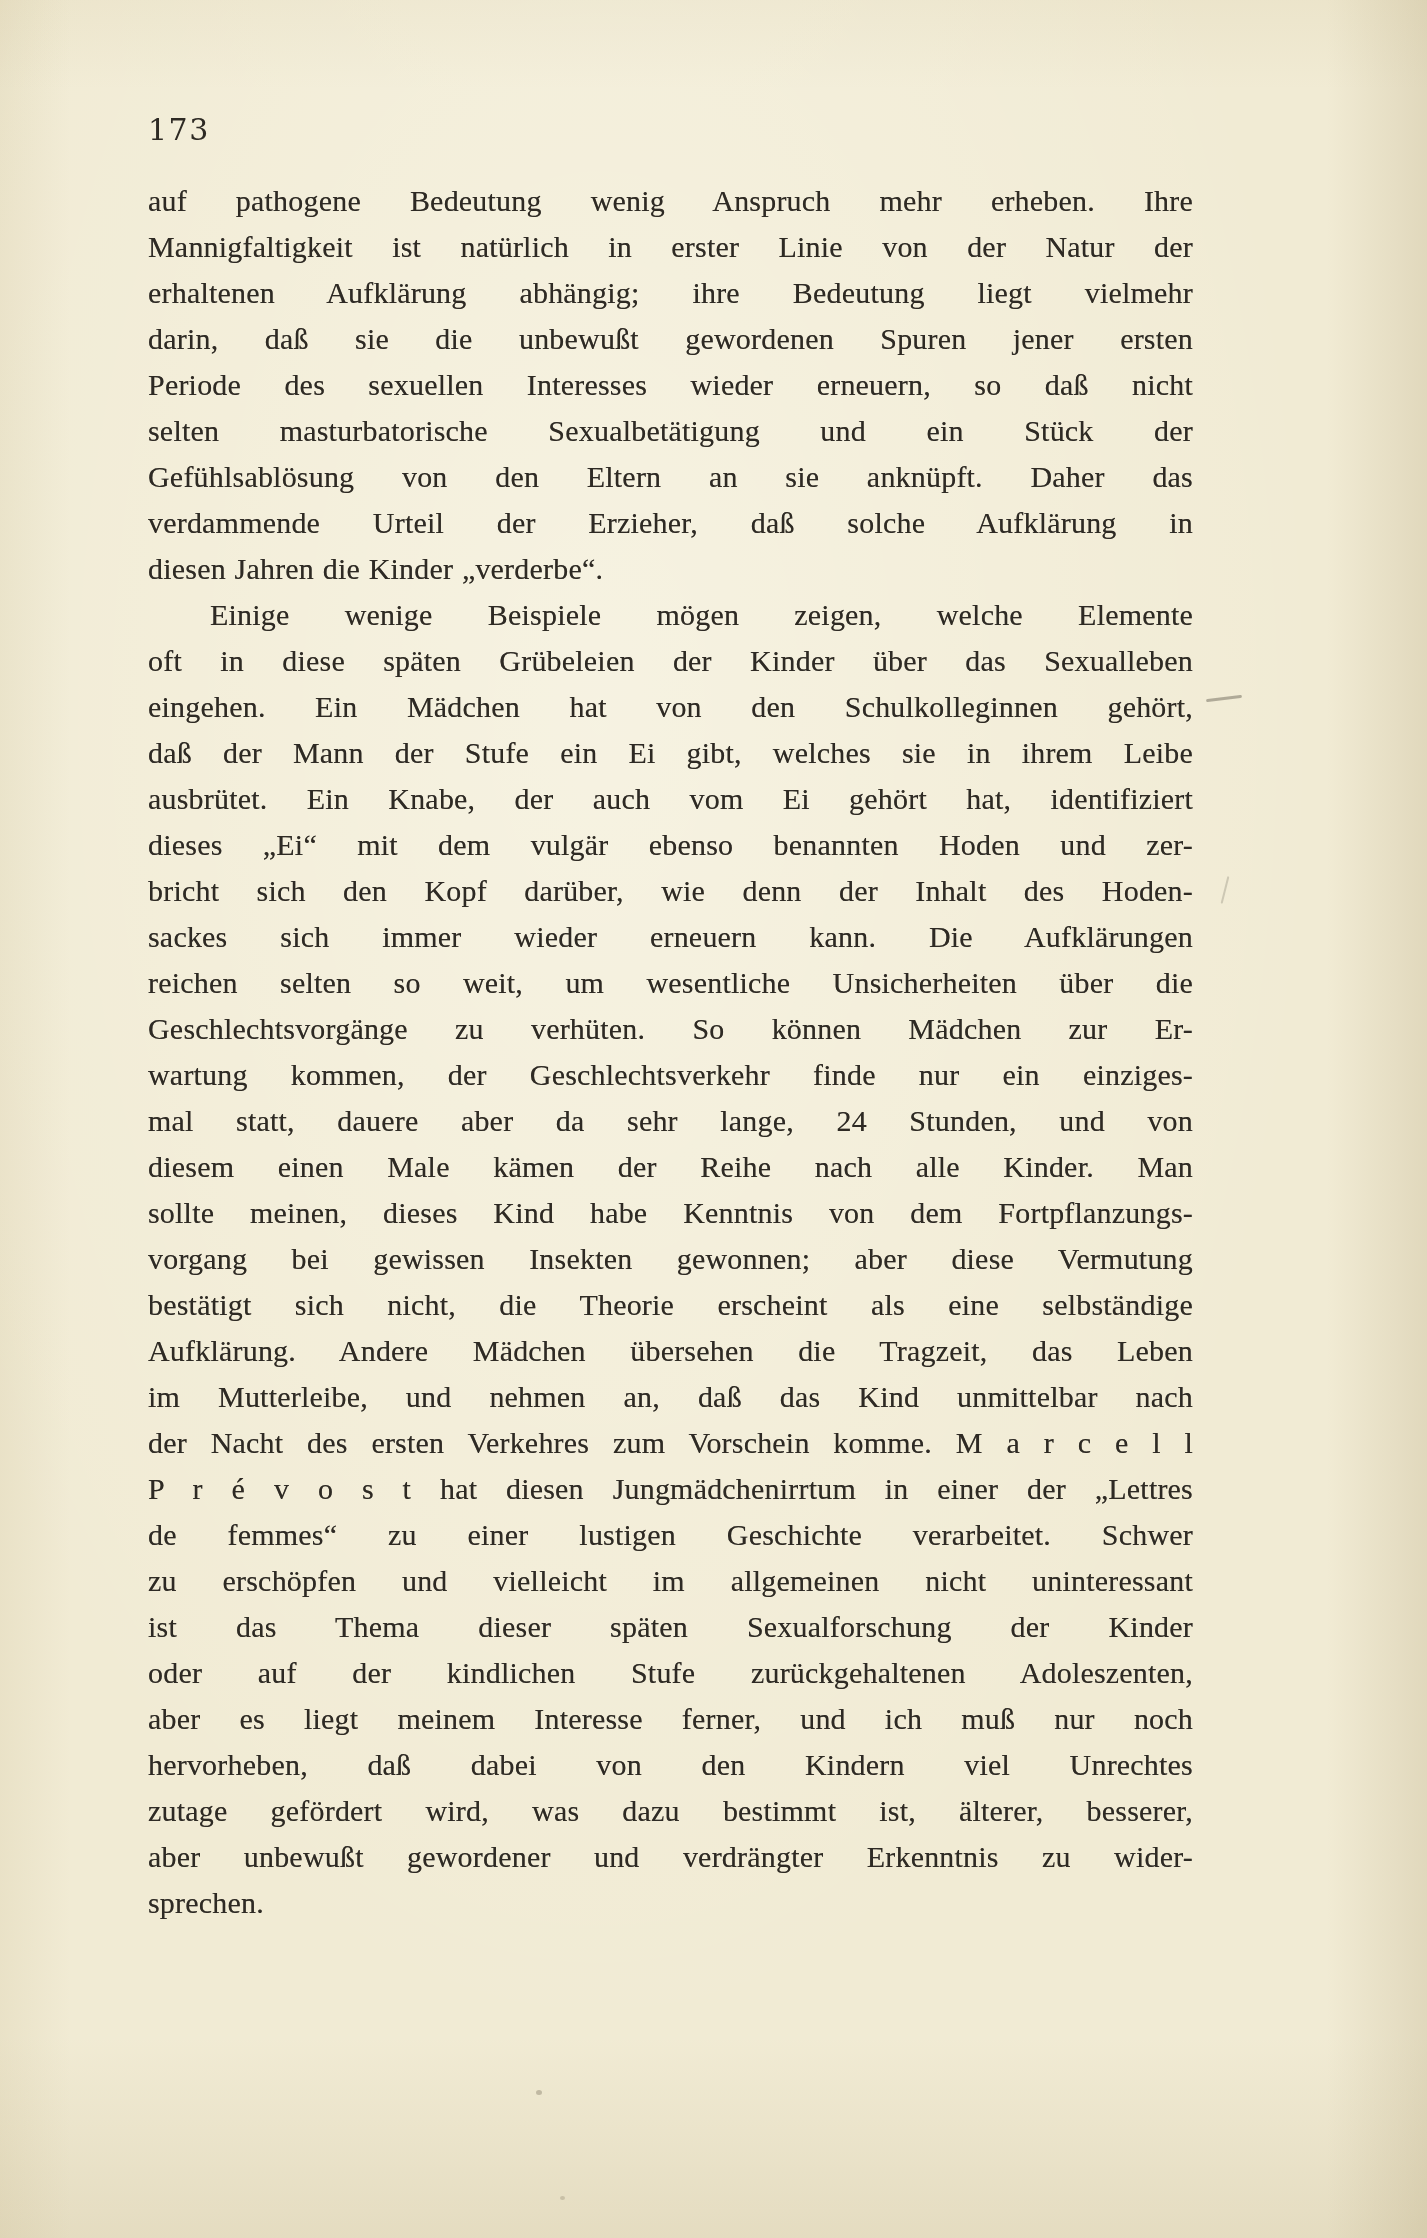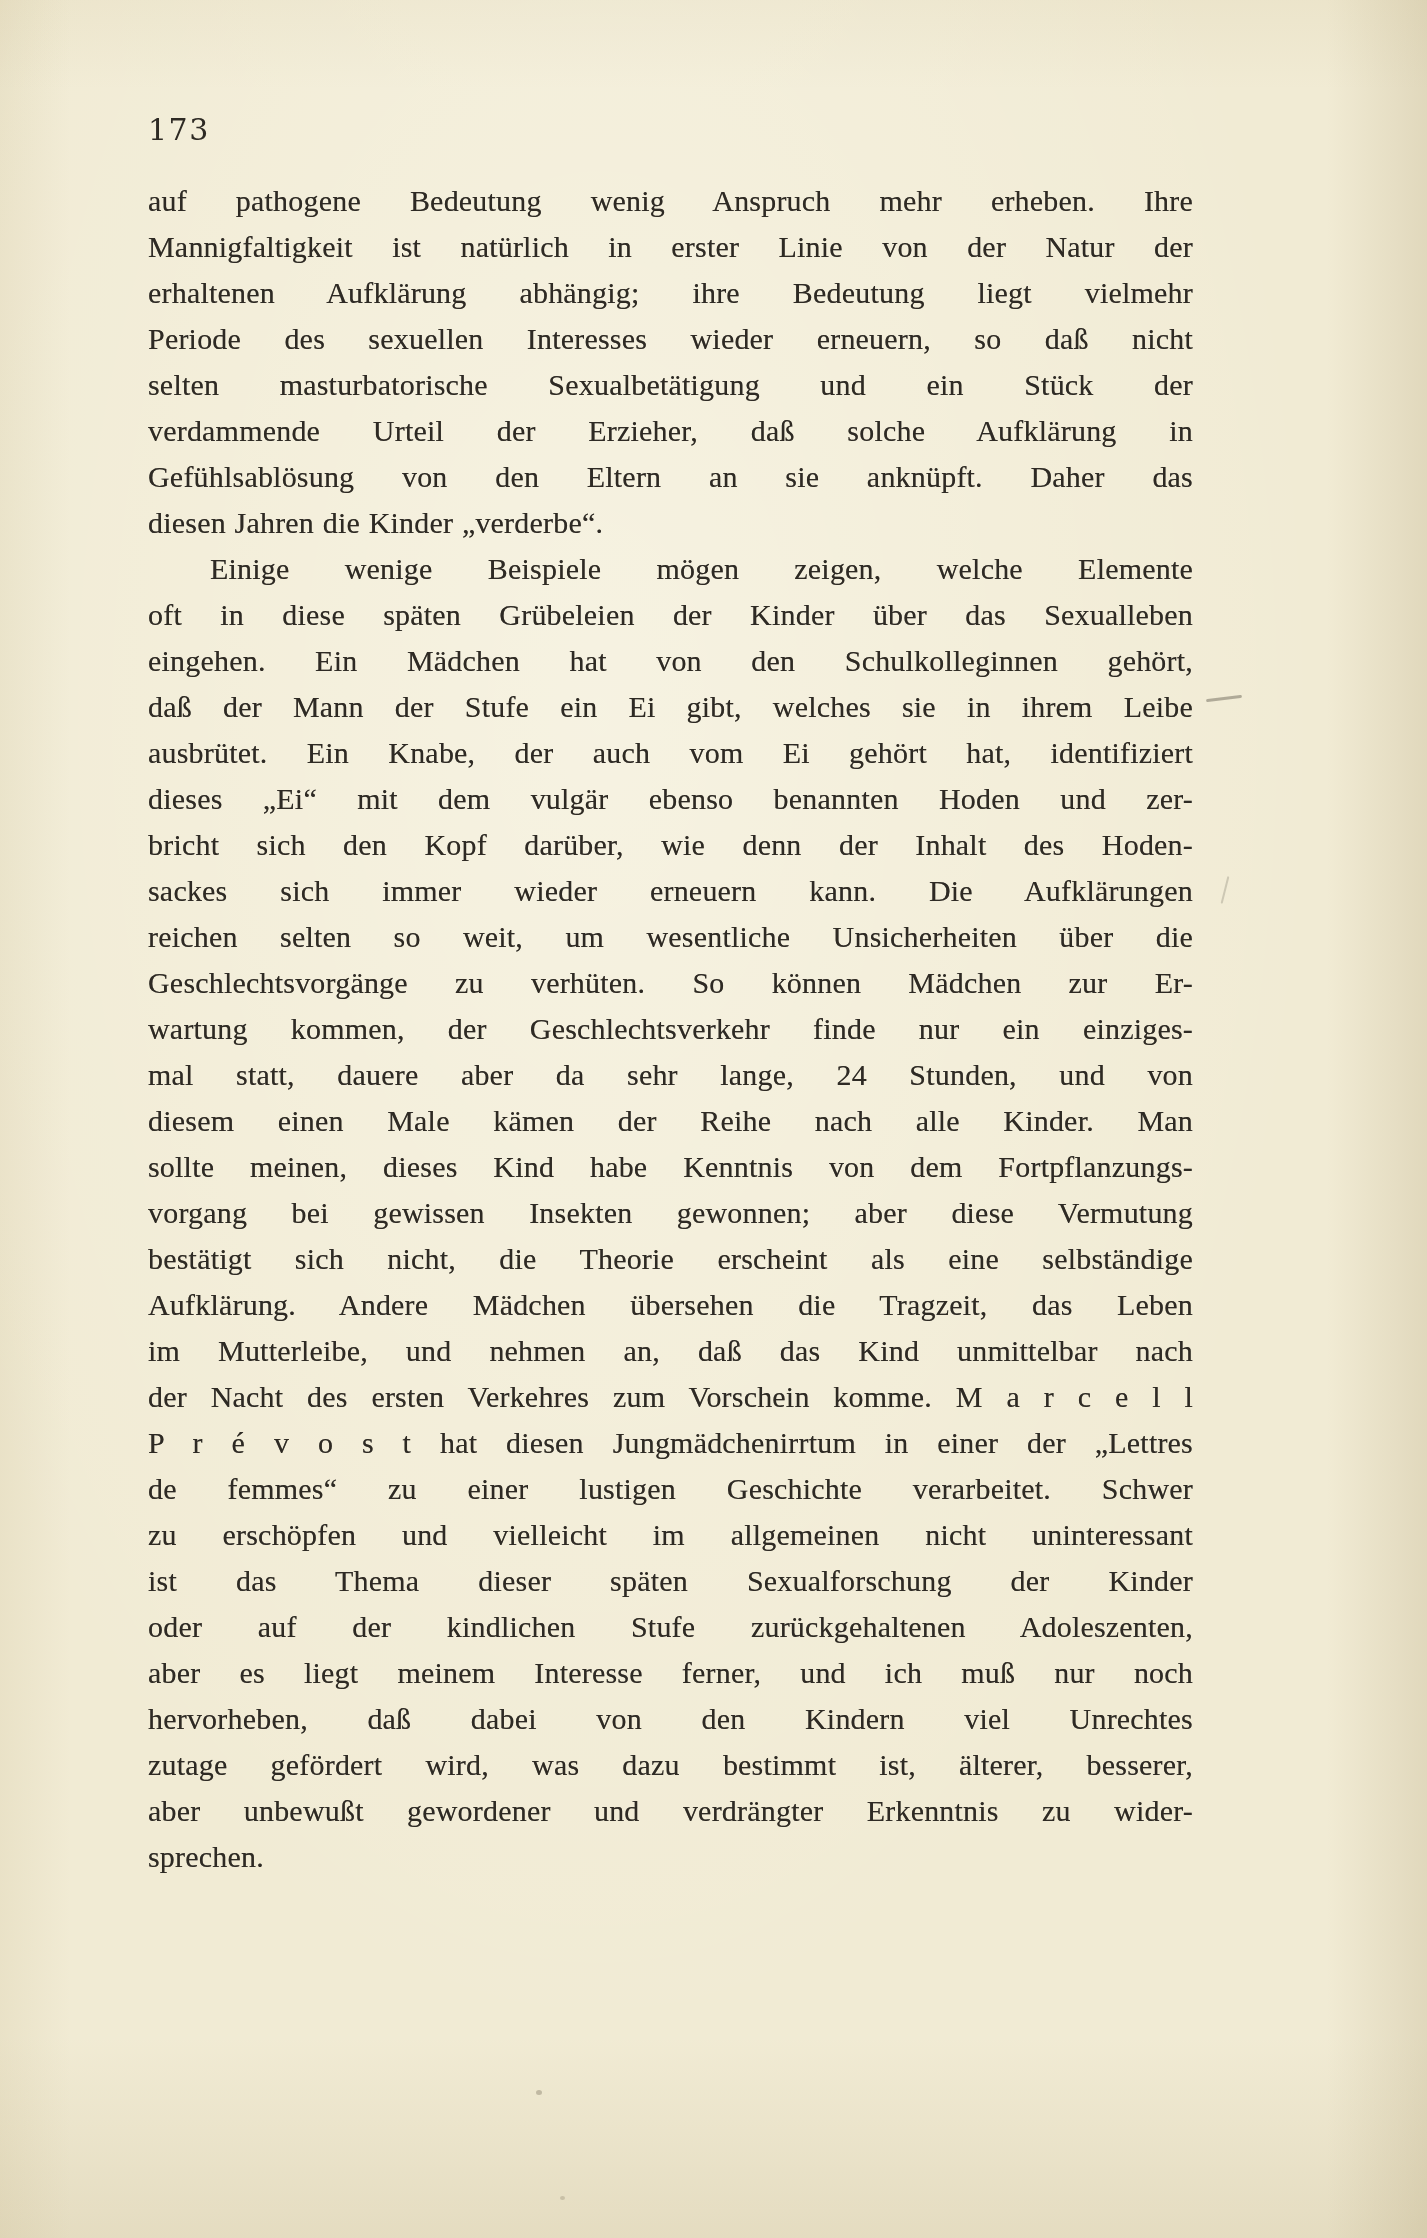--- a/index.html
+++ b/index.html
@@ -84,24 +84,25 @@
 <body>
 
 <div class="page">
   <div class="page-number">173</div>
 
   <div class="text-block">
       <div class="paragraph">
         <div class="line">auf pathogene Bedeutung wenig Anspruch mehr erheben. Ihre</div>
         <div class="line">Mannigfaltigkeit ist natürlich in erster Linie von der Natur der</div>
         <div class="line">erhaltenen Aufklärung abhängig; ihre Bedeutung liegt vielmehr</div>
+        <div class="line">darin, daß sie die unbewußt gewordenen Spuren jener ersten</div>
         <div class="line">Periode des sexuellen Interesses wieder erneuern, so daß nicht</div>
         <div class="line">selten masturbatorische Sexualbetätigung und ein Stück der</div>
+        <div class="line">Gefühlsablösung von den Eltern an sie anknüpft. Daher das</div>
         <div class="line">verdammende Urteil der Erzieher, daß solche Aufklärung in</div>
-        <div class="line">Gefühlsablösung von den Eltern an sie anknüpft. Daher das</div>
         <div class="line last">diesen Jahren die Kinder „verderbe“.</div>
       </div>
       <div class="paragraph">
         <div class="line indent">Einige wenige Beispiele mögen zeigen, welche Elemente</div>
         <div class="line">oft in diese späten Grübeleien der Kinder über das Sexualleben</div>
         <div class="line">eingehen. Ein Mädchen hat von den Schulkolleginnen gehört,</div>
         <div class="line">daß der Mann der Stufe ein Ei gibt, welches sie in ihrem Leibe</div>
         <div class="line">ausbrütet. Ein Knabe, der auch vom Ei gehört hat, identifiziert</div>
         <div class="line">dieses „Ei“ mit dem vulgär ebenso benannten Hoden und zer-</div>
         <div class="line">bricht sich den Kopf darüber, wie denn der Inhalt des Hoden-</div>

